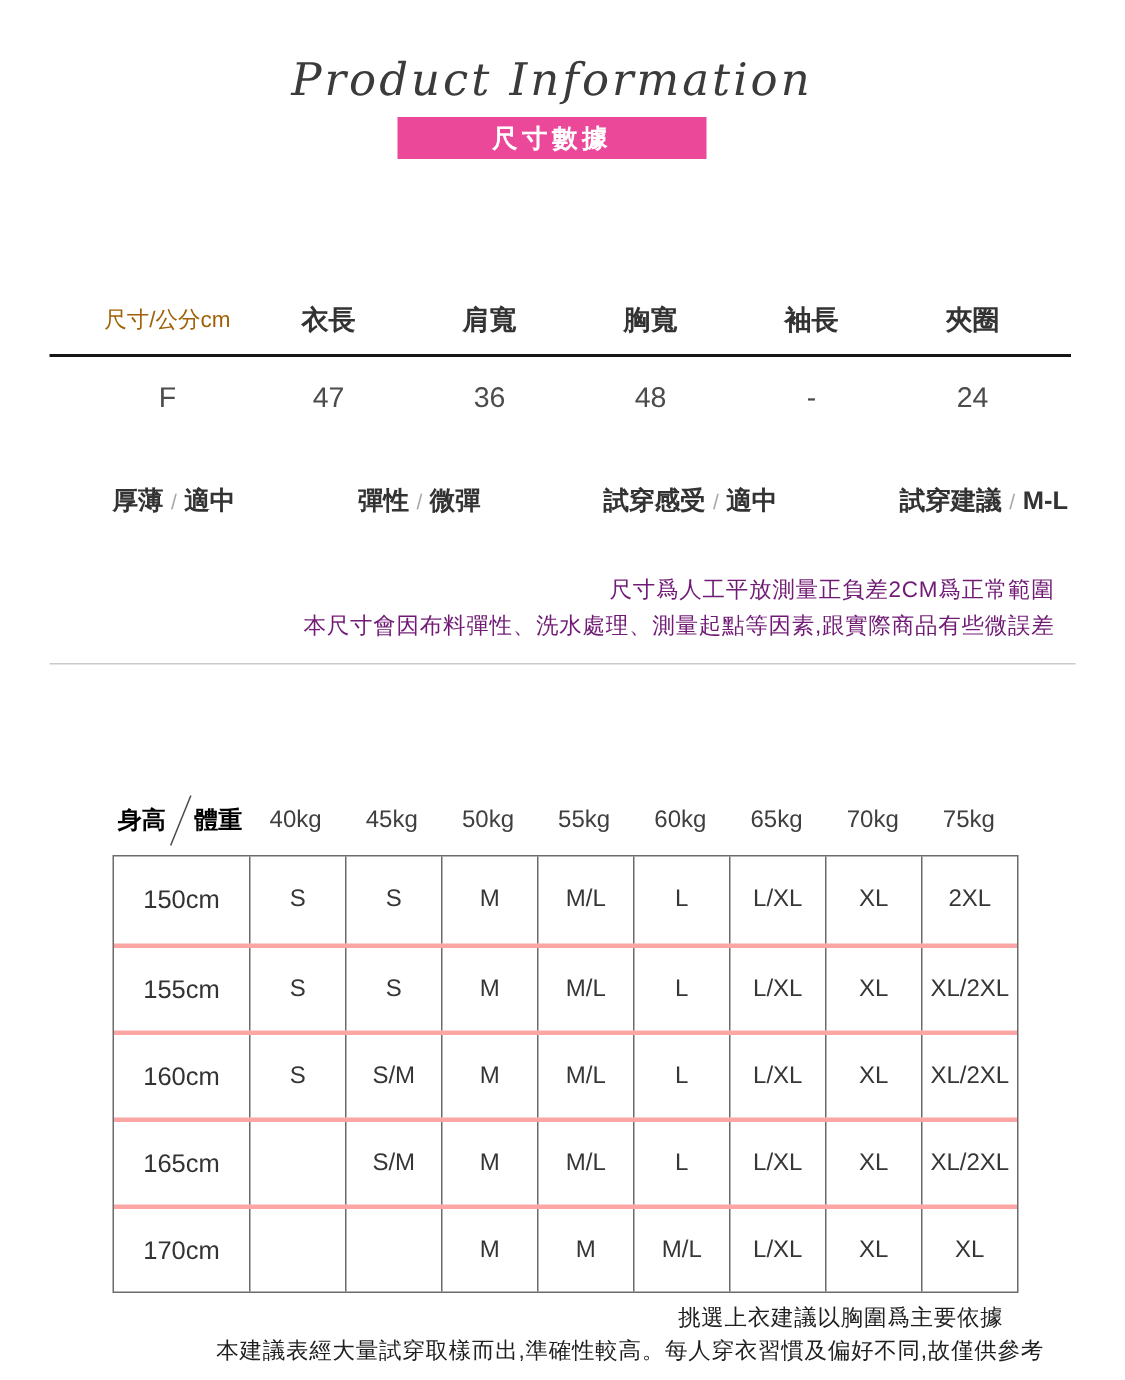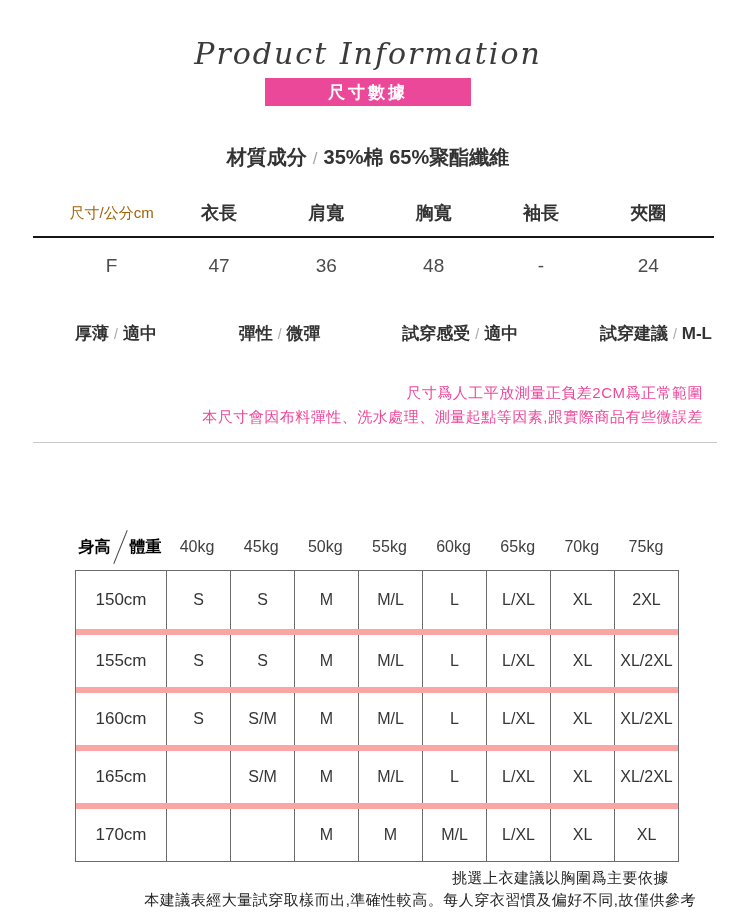--- a/index.html
+++ b/index.html
@@ -88,21 +88,21 @@
     gap: 45px;
   }
   .props .sep { font-size: 14px; padding: 0 5px; }
 
   
   .note {
     position: absolute;
     right: 33px;
     font-size: 15px;
     font-weight: 500;
-    color: #ec4899;
+    color: #701a75;
     letter-spacing: 0.5px;
     text-align: right;
   }
   .note-1 { top: 384px; }
   .note-2 { top: 408px; }
 
   
   .divider {
     position: absolute;
     top: 442px; left: 33px; width: 684px;
@@ -141,21 +141,21 @@
   .sg-table {
     position: absolute;
     top: 570px; left: 75px; width: 604px;
     border: 1px solid #6b6b6b;
   }
   .sg-row {
     display: grid;
     grid-template-columns: 90px repeat(8, 1fr);
     height: 58px;
   }
-  .sg-row + .sg-row { border-top: 6px solid #fca5a5; }
+  .sg-row + .sg-row { border-top: 3px solid #fca5a5; }
   .sg-cell {
     display: flex;
     align-items: center;
     justify-content: center;
     font-size: 16px;
     color: #363636;
   }
   .sg-cell + .sg-cell { border-left: 1px solid #6b6b6b; }
   .sg-cell.height { font-size: 17px; color: #333333; }
 
@@ -175,23 +175,20 @@
 <body>
 
 <div class="page">
 
   <div class="script-title">Product Information</div>
 
   <div class="badge badge-1">
     <span>尺寸數據</span>
   </div>
 
-  <div class="material">
-    <span>材質成分</span><span class="sep">/</span><span>35%棉 65%聚酯纖維</span>
-  </div>
 
   <div class="spec-grid spec-header">
     <div class="unit">尺寸/公分cm</div>
     <div class="col">衣長</div>
     <div class="col">肩寬</div>
     <div class="col">胸寬</div>
     <div class="col">袖長</div>
     <div class="col">夾圈</div>
   </div>
 

